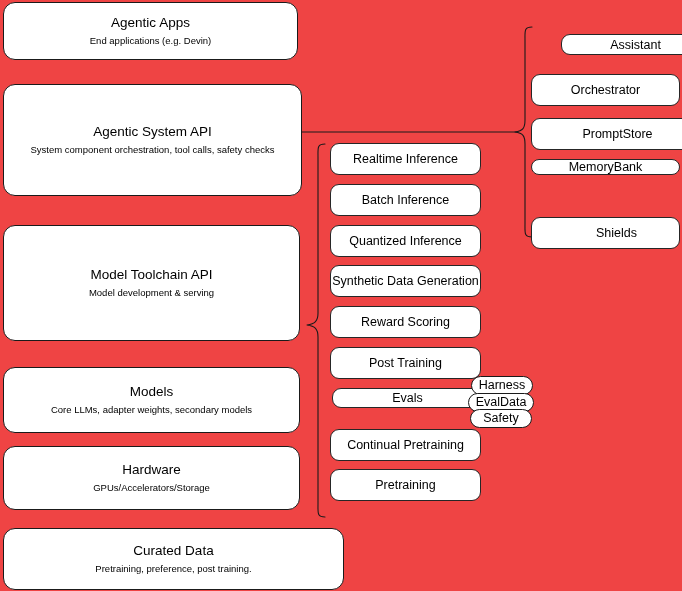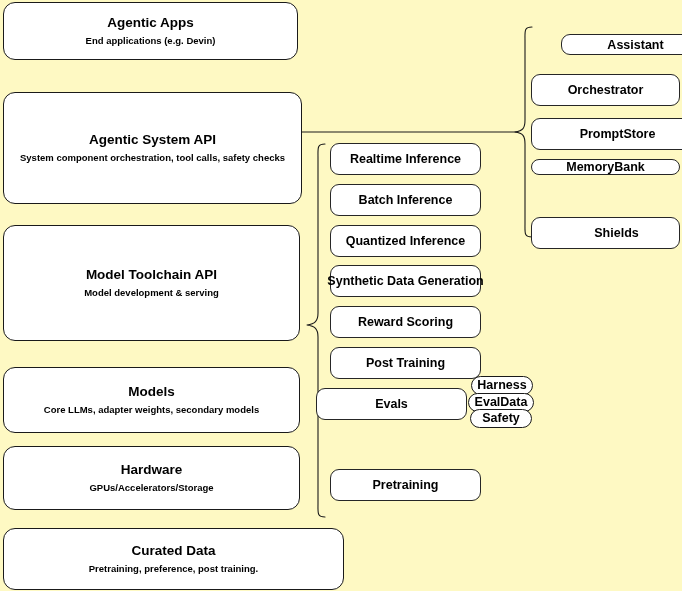--- a/index.html
+++ b/index.html
@@ -9,23 +9,22 @@
     background: #ffffff;
   }
   body {
     font-family: "Liberation Sans", sans-serif;
     color: #000000;
   }
   #canvas {
     position: relative;
     width: 682px;
     height: 591px;
-    background: #fef9c3;
+    background: #ef4444;
     overflow: hidden;
-    font-weight: bold;
   }
 
   
   .layer-box {
     position: absolute;
     box-sizing: border-box;
     border: 1px solid #1a1a1a;
     border-radius: 12px;
     background: #ffffff;
     display: flex;
@@ -100,21 +99,21 @@
 </head>
 <body>
 
 <div id="canvas">
 
   <div class="layer-box" style="left:3px; top:2px; width:295px; height:58px;">
     <div class="layer-title">Agentic Apps</div>
     <div class="layer-sub">End applications (e.g. Devin)</div>
   </div>
 
-  <div class="layer-box" style="left:3px; top:84px; width:299px; height:112px;margin-top:8px;">
+  <div class="layer-box" style="left:3px; top:84px; width:299px; height:112px;">
     <div class="layer-title">Agentic System API</div>
     <div class="layer-sub">System component orchestration, tool calls, safety checks</div>
   </div>
 
   <div class="layer-box" style="left:3px; top:225px; width:297px; height:116px;">
     <div class="layer-title">Model Toolchain API</div>
     <div class="layer-sub">Model development &amp; serving</div>
   </div>
 
   <div class="layer-box" style="left:3px; top:367px; width:297px; height:66px;">
@@ -155,22 +154,25 @@
   </div>
   <div class="chip" style="left:330px; top:265px; width:151px; height:32px;">
     <span>Synthetic Data Generation</span>
   </div>
   <div class="chip" style="left:330px; top:306px; width:151px; height:32px;">
     <span>Reward Scoring</span>
   </div>
   <div class="chip" style="left:330px; top:347px; width:151px; height:32px;">
     <span>Post Training</span>
   </div>
-  <div class="chip" style="left:316px; top:388px; width:151px; height:32px;">
+  <div class="chip" style="left:332px; top:388px; width:151px; height:20px;">
     <span>Evals</span>
+  </div>
+  <div class="chip" style="left:330px; top:429px; width:151px; height:32px;">
+    <span>Continual Pretraining</span>
   </div>
   <div class="chip" style="left:330px; top:469px; width:151px; height:32px;">
     <span>Pretraining</span>
   </div>
 
   <div class="pill" style="left:471px; top:376px; width:62px; height:19px;">
     <span>Harness</span>
   </div>
   <div class="pill" style="left:468px; top:393px; width:66px; height:19px;">
     <span>EvalData</span>

